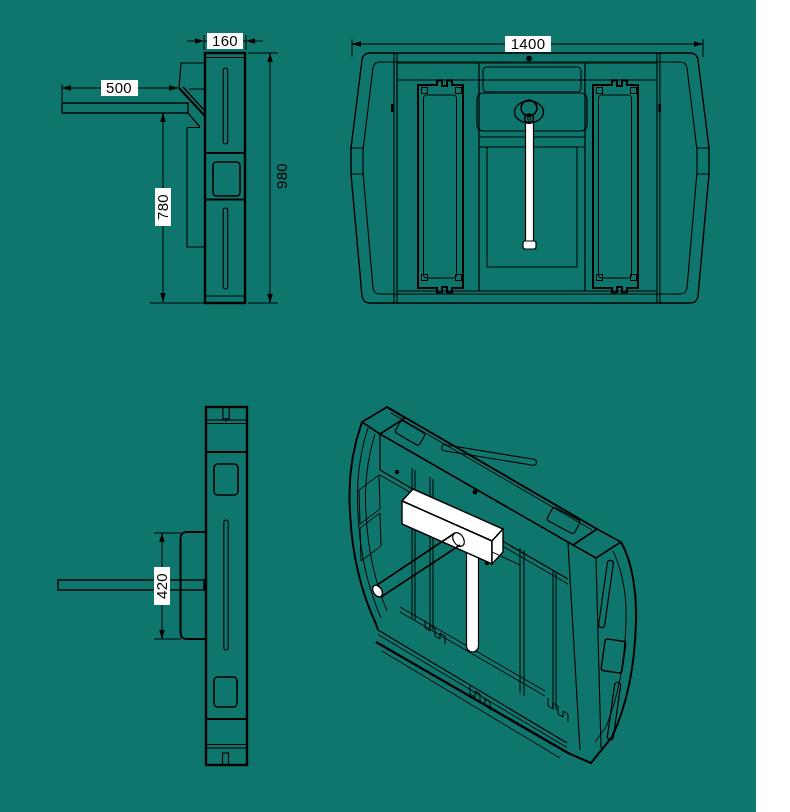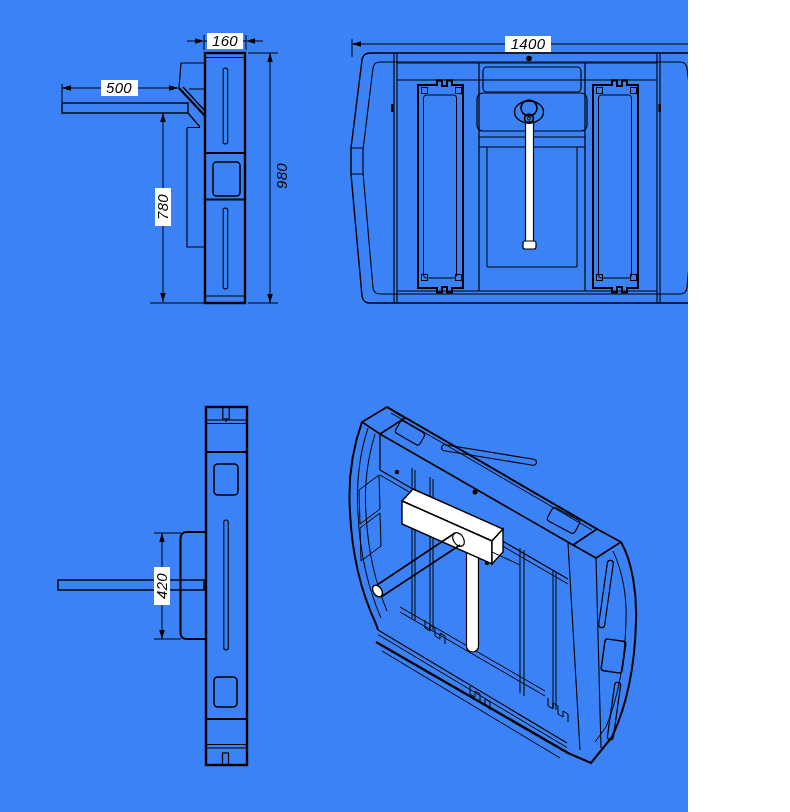--- a/index.html
+++ b/index.html
@@ -1,16 +1,16 @@
 <!DOCTYPE html>
 <html><head>
 <meta charset="utf-8">
 <style>
   html,body{margin:0;padding:0;background:#ffffff;}
-  .canvas{position:relative;width:688px;height:812px;background:#3b82f6;overflow:hidden;font-style:italic;}
+  .canvas{position:relative;width:756px;height:812px;background:#0f766e;overflow:hidden;}
   svg{display:block;}
   svg *{vector-effect:none;}
   .ln{stroke:#000;fill:none;stroke-linejoin:miter;stroke-linecap:butt;}
   .w1{stroke-width:1;}
   .w11{stroke-width:1.1;}
   .w12{stroke-width:1.2;}
   .w14{stroke-width:1.4;}
   .w16{stroke-width:1.6;}
   .w2{stroke-width:2;}
   .w22{stroke-width:2.2;}

